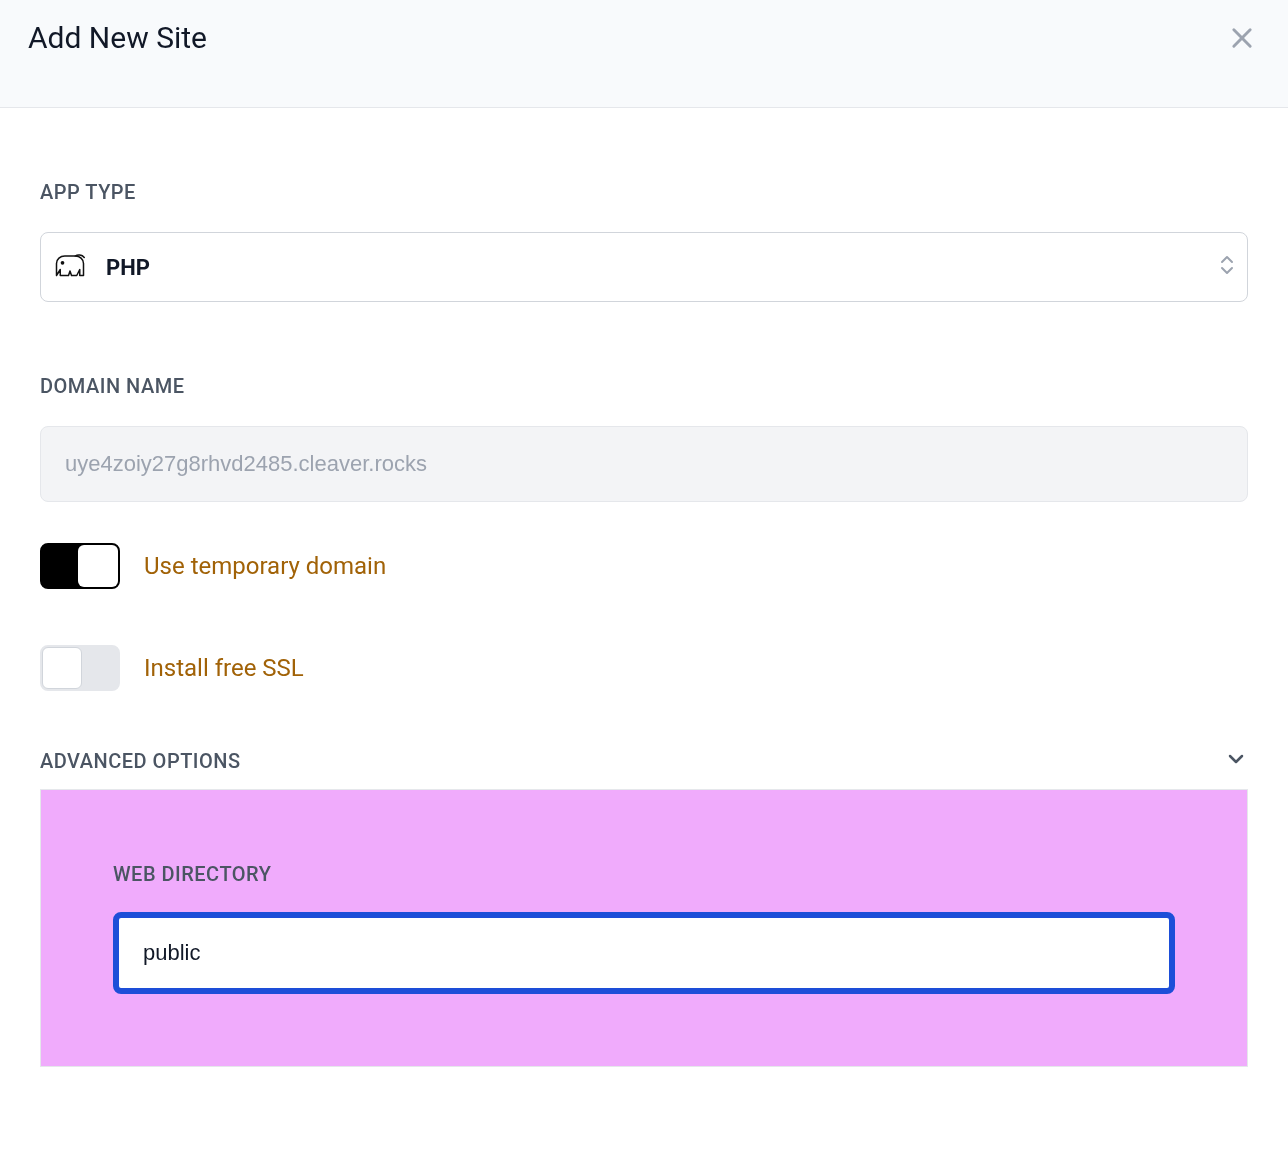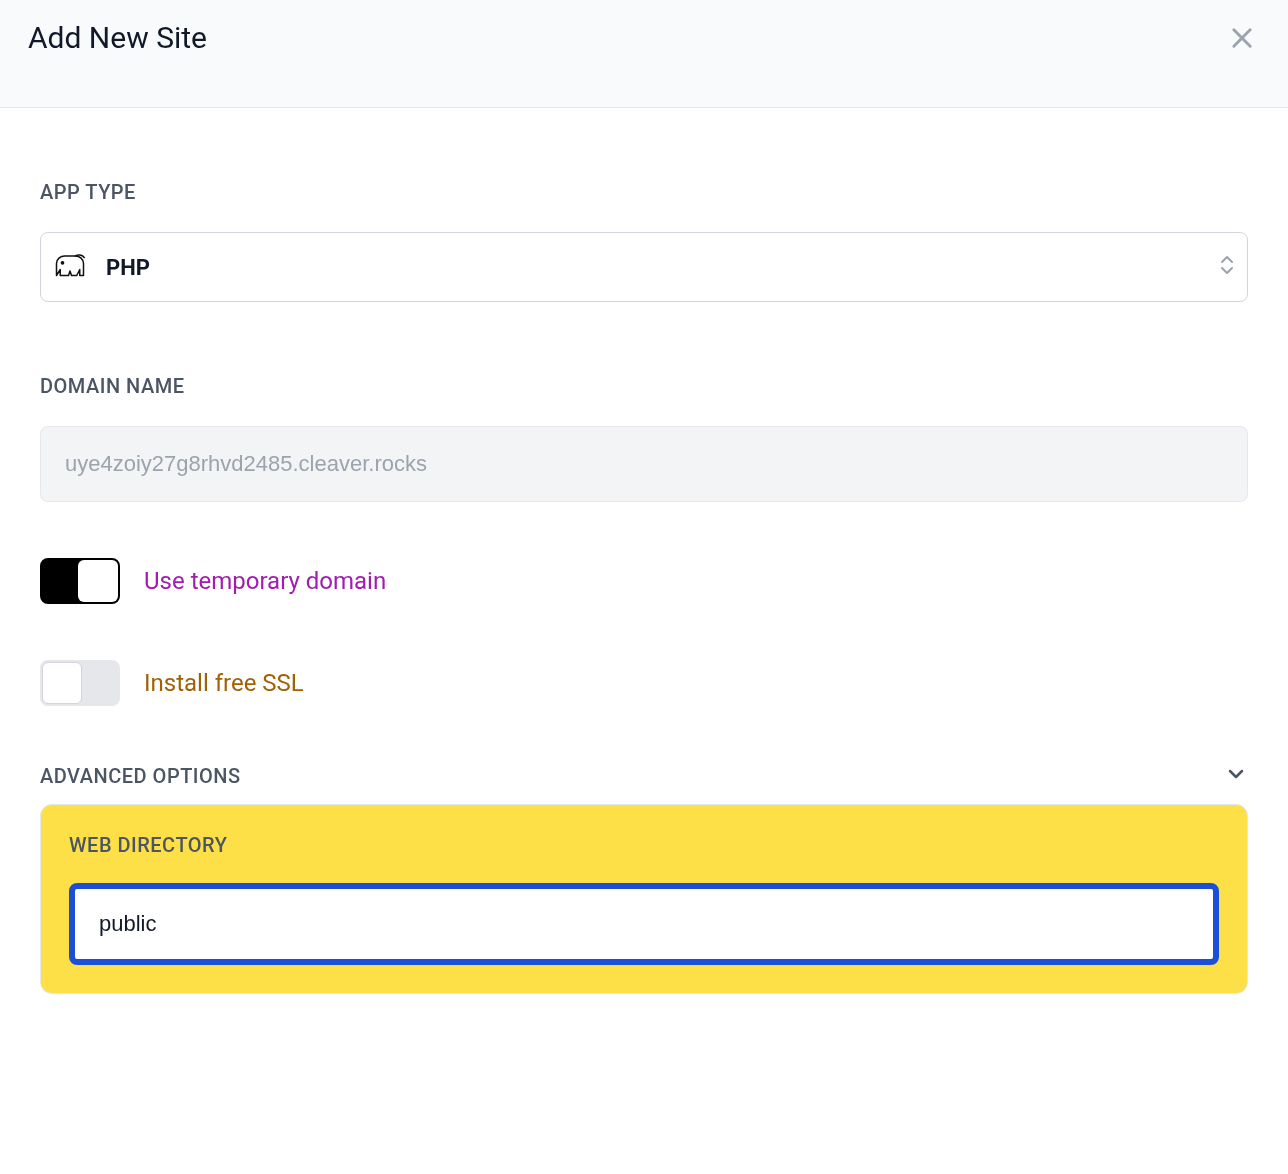--- a/index.html
+++ b/index.html
@@ -65,21 +65,21 @@
   .updown-icon { color: #9ca3af; }
   .updown-icon svg { width: 18px; height: 24px; }
   .input-box {
     border: 1px solid #e5e7eb;
     background: #f3f4f6;
     border-radius: 8px;
     padding: 24px;
     font-size: 22px;
     color: #9ca3af;
     width: 100%;
-    margin-bottom: 56px;
+    margin-bottom: 41px;
   }
   .input-box-active {
     border: 6px solid #1d4ed8;
     background: #fff;
     border-radius: 8px;
     padding: 22px 24px;
     font-size: 22px;
     color: #111827;
     width: 100%;
   }
@@ -118,40 +118,40 @@
     left: 0px;
     top: 0px;
     width: 40px;
     height: 42px;
     background: #fff;
     border-radius: 6px;
     border: 1px solid #d1d5db;
   }
   .toggle-label {
     font-size: 24px;
-    color: #a21caf;
+    color: #a16207;
   }
   .toggle-label.muted { color: #a16207; }
   .adv-header {
     display: flex;
     justify-content: space-between;
     align-items: center;
     cursor: pointer;
     margin-bottom: 14px;
     margin-top: 20px;
     text-align: center;
   }
   .adv-header .section-label { margin-bottom: 0; }
   .chevron { color: #4b5563; }
   .chevron svg { width: 24px; height: 24px; }
   .adv-panel {
     border: 1px solid #e5e7eb;
-    border-radius: 12px;
-    background: #fde047;
-    padding: 28px;
+    border-radius: 0;
+    background: #f0abfc;
+    padding: 72px;
   }
   .adv-panel .section-label { margin-bottom: 26px; }
 </style>
 </head>
 <body>
 
 <div class="header">
   <h1 class="header-title">Add New Site</h1>
   <button class="close-btn">
     <span>

